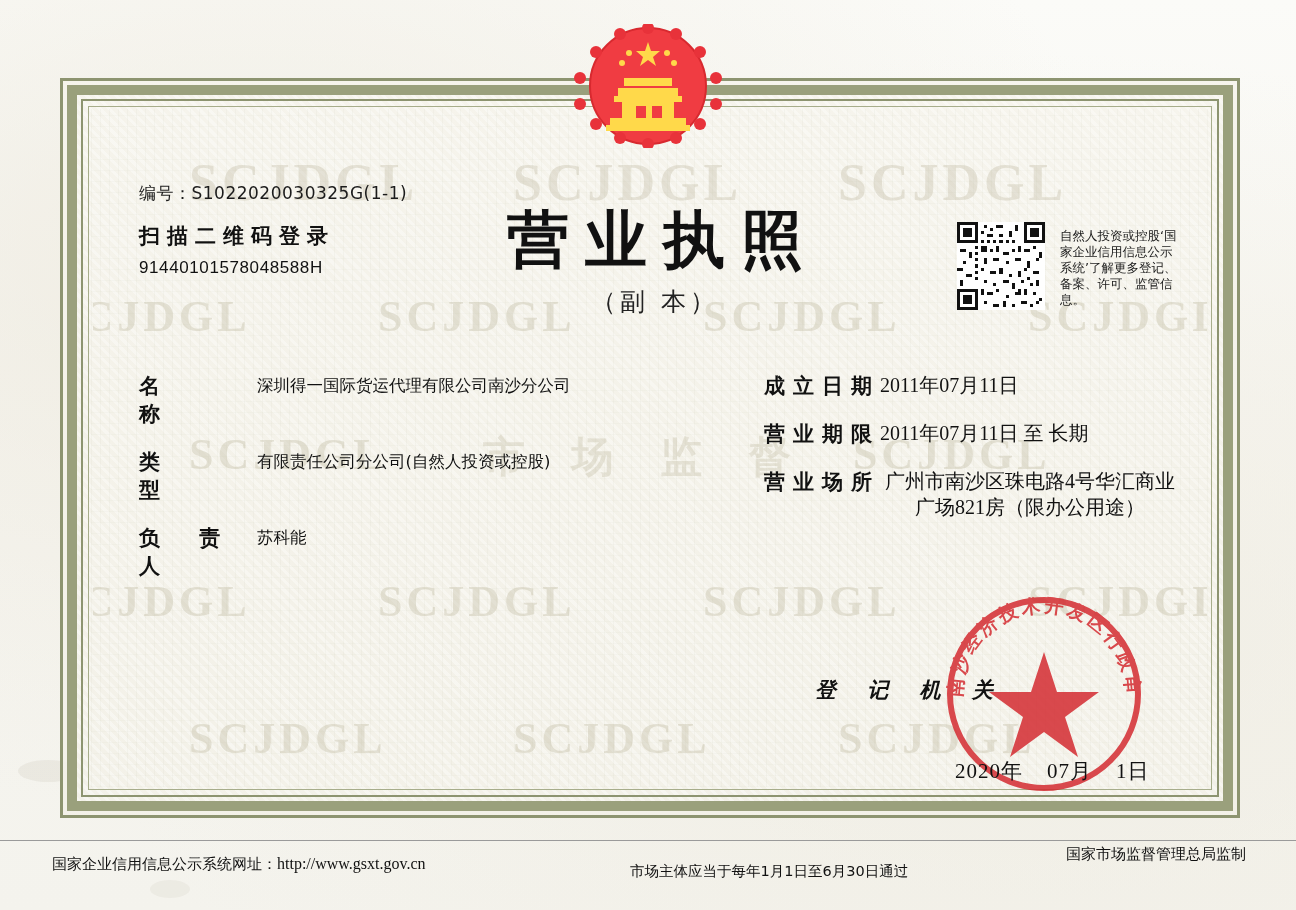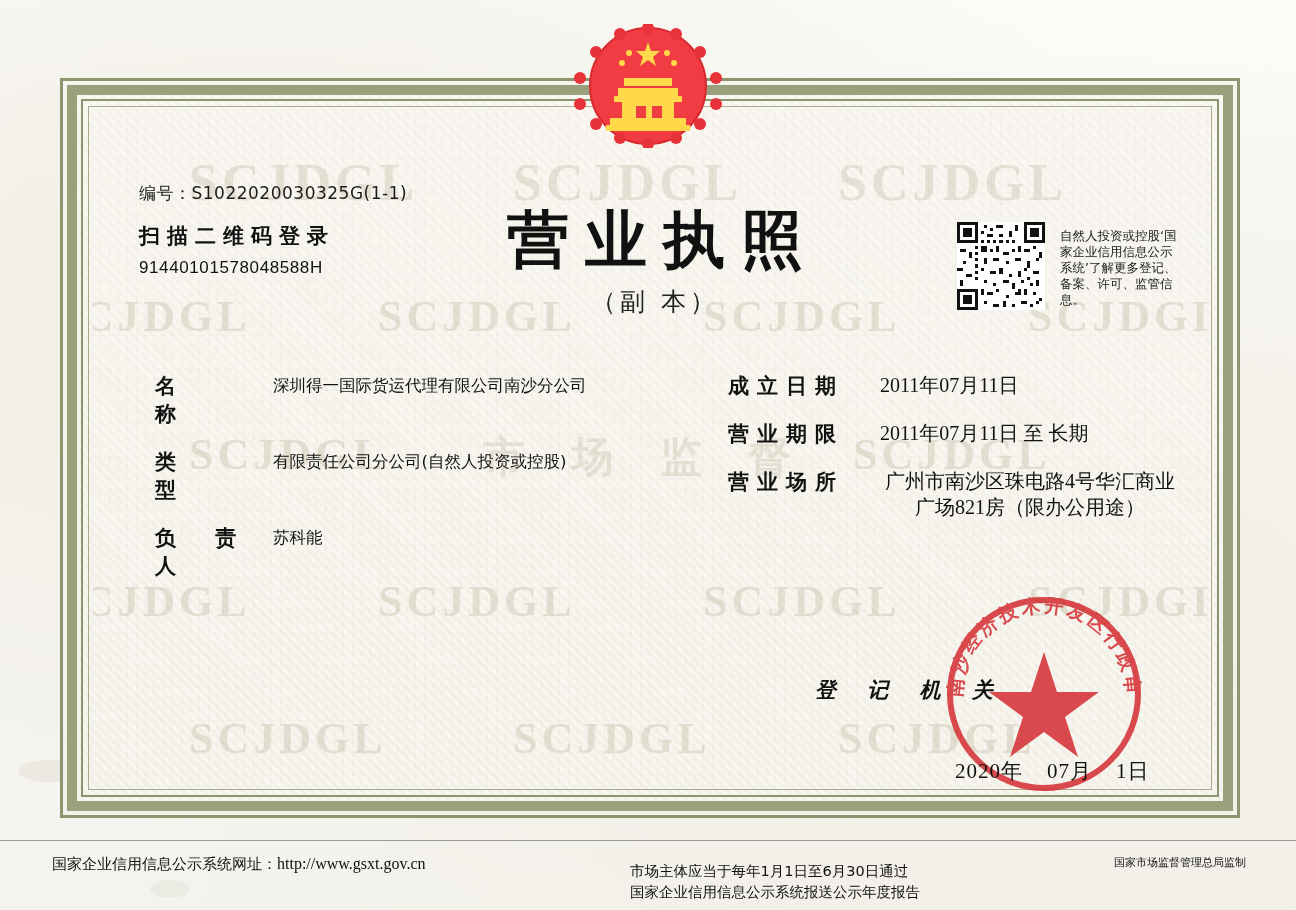--- a/index.html
+++ b/index.html
@@ -108,38 +108,38 @@
     position:absolute;left:957px;top:222px;width:88px;height:88px;
     background:#fff;
   }
   .qr canvas,.qr svg{display:block}
   .qr-note{
     position:absolute;left:1060px;top:228px;width:120px;
     font-family:"DejaVu Sans", sans-serif;
     font-size:12.5px;line-height:16px;color:#1a1a1a;
   }
   
-  .fields-left{position:absolute;left:139px;top:372px;width:560px;margin-left:16px;}
+  .fields-left{position:absolute;left:139px;top:372px;width:560px;}
   .fields-right{position:absolute;left:728px;top:372px;width:470px;}
   .row{position:relative;margin-bottom:20px;}
   .lab{
     display:inline-block;vertical-align:top;
     font-family:"DejaVu Sans", sans-serif;
     font-size:21px;font-weight:700;color:#111;
   }
   .lab.w4{width:118px;letter-spacing:16px;}
   .lab.w4b{width:118px;letter-spacing:2px;}
   .val{
     display:inline-block;vertical-align:top;
     font-family:"DejaVu Sans", sans-serif;
     font-size:16.5px;line-height:27px;color:#111;
     max-width:420px;
   }
   .scope .val{width:410px;text-align:justify;line-height:27px;}
-  .right .lab{width:152px;letter-spacing:8px;}
+  .right .lab{width:152px;letter-spacing:8px;text-align:right;}
   .right .val{font-family:"Liberation Serif", serif;font-size:20px;line-height:26px;}
   
   .registry{
     position:absolute;left:815px;top:676px;
     font-family:"DejaVu Sans", sans-serif;
     font-size:21px;font-weight:700;letter-spacing:12px;color:#111;font-style:italic;
   }
   .date-line{
     position:absolute;left:955px;top:757px;
     font-family:"Liberation Serif", serif;font-size:21px;color:#111;
@@ -159,22 +159,22 @@
   .footer-left{
     position:absolute;left:52px;top:14px;
     font-family:"DejaVu Sans", sans-serif;font-size:15px;color:#111;
   }
   .footer-left .url{font-family:"Liberation Serif", serif;font-size:16px;}
   .footer-center{
     position:absolute;left:630px;top:20px;
     font-family:"DejaVu Sans", sans-serif;font-size:14.5px;line-height:21px;color:#111;
   }
   .footer-right{
-    position:absolute;right:50px;top:14px;
-    font-family:"DejaVu Sans", sans-serif;font-size:11px;color:#111;
+    position:absolute;right:50px;top:4px;
+    font-family:"DejaVu Sans", sans-serif;font-size:15px;color:#111;
   }
   
   .smudge{position:absolute;border-radius:50%;pointer-events:none;}
 </style>
 </head>
 <body>
 
 <div id="page">
 
   <div class="smudge" style="left:18px;top:760px;width:60px;height:22px;background:rgba(150,140,120,0.10);"></div>
@@ -404,18 +404,17 @@
   <div class="date-line">
     <span class="num">2020</span><span>年</span><span class="gap"></span><span class="num">07</span><span>月</span><span class="gap"></span><span class="num">1</span><span>日</span>
   </div>
 
   <div class="footer">
     <div class="footer-left">
       <span>国家企业信用信息公示系统网址：</span><span class="url">http://www.gsxt.gov.cn</span>
     </div>
     <div class="footer-center">
       <div>市场主体应当于每年1月1日至6月30日通过</div>
-      <div>国家企业信用信息公示系统报送公示年度报告</div>
     </div>
     <div class="footer-right">国家市场监督管理总局监制</div>
   </div>
 
 </div>
 
 </body></html>

